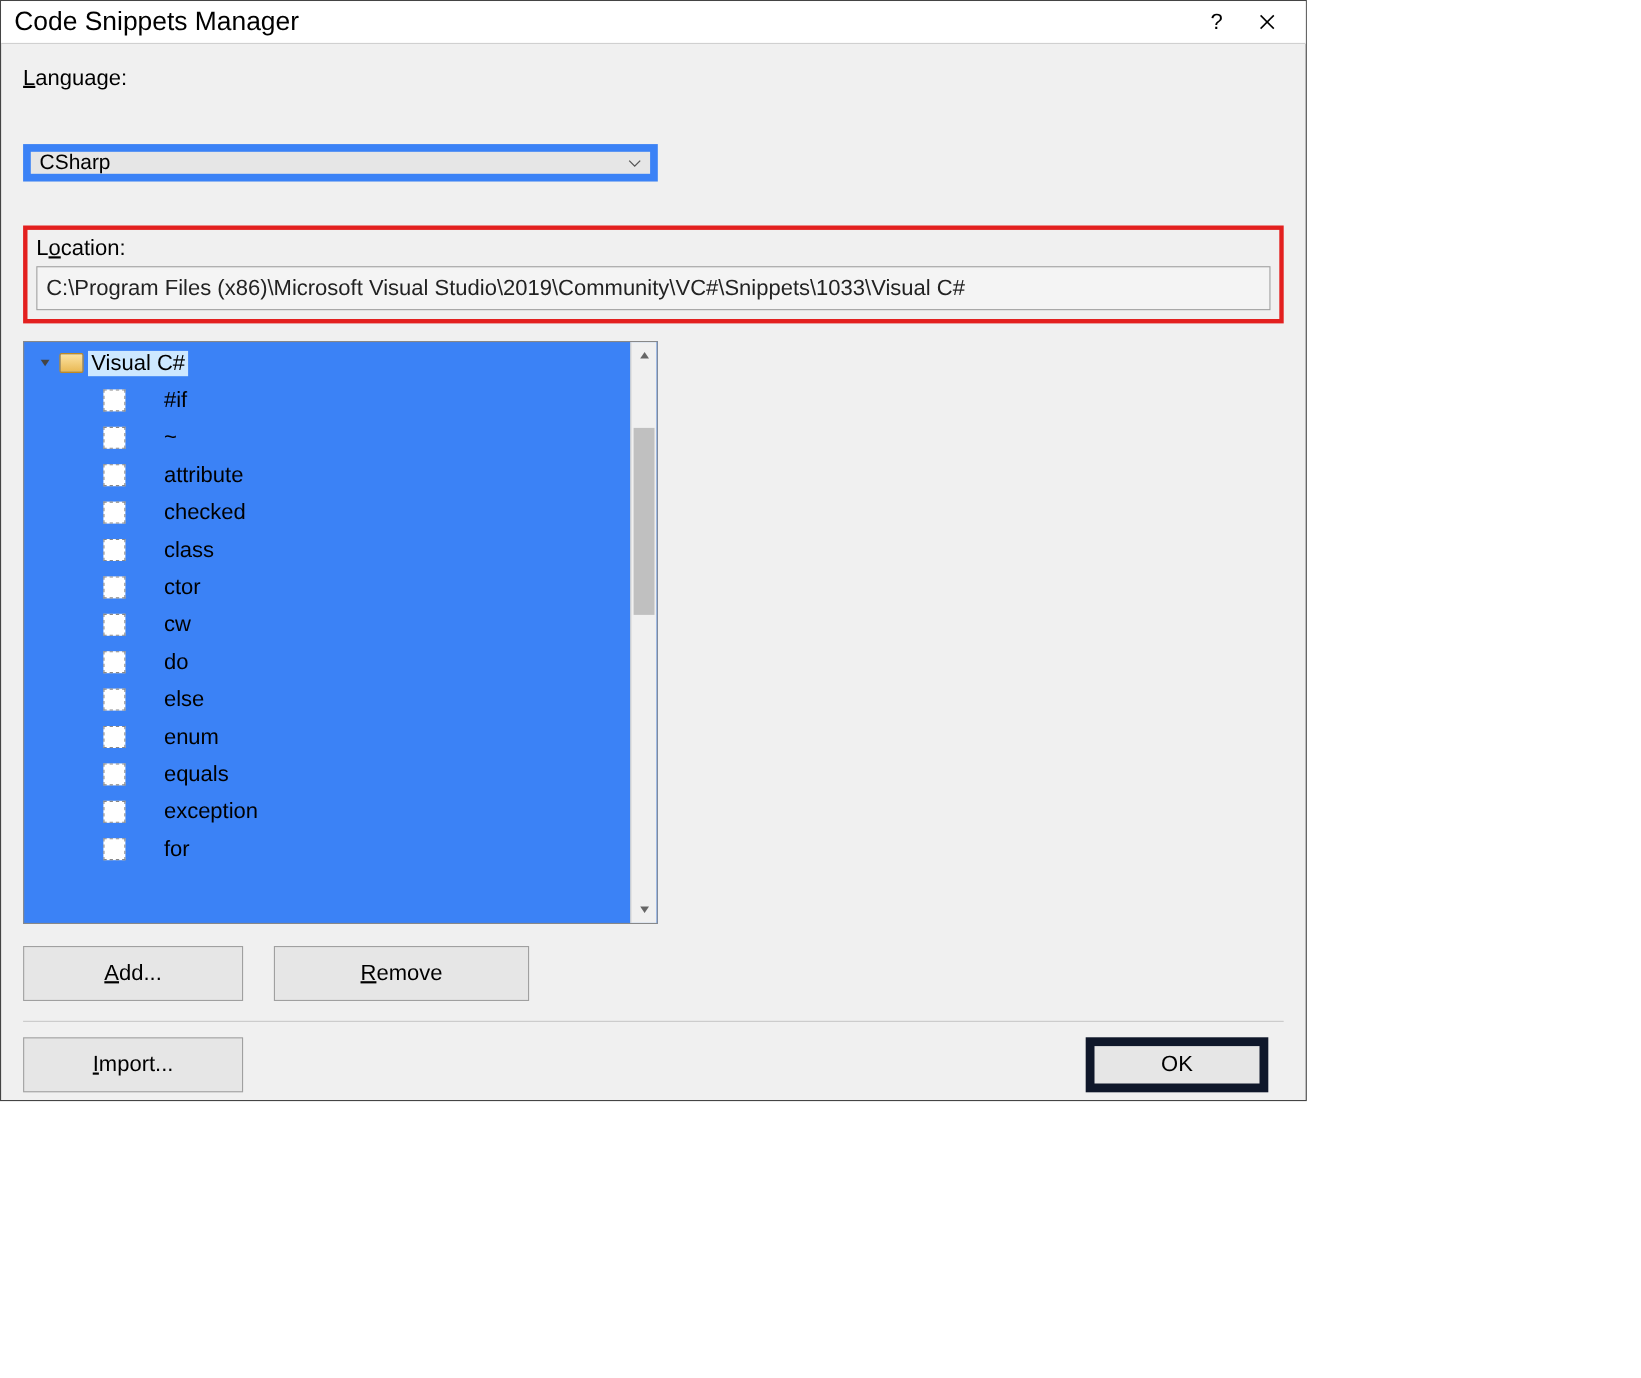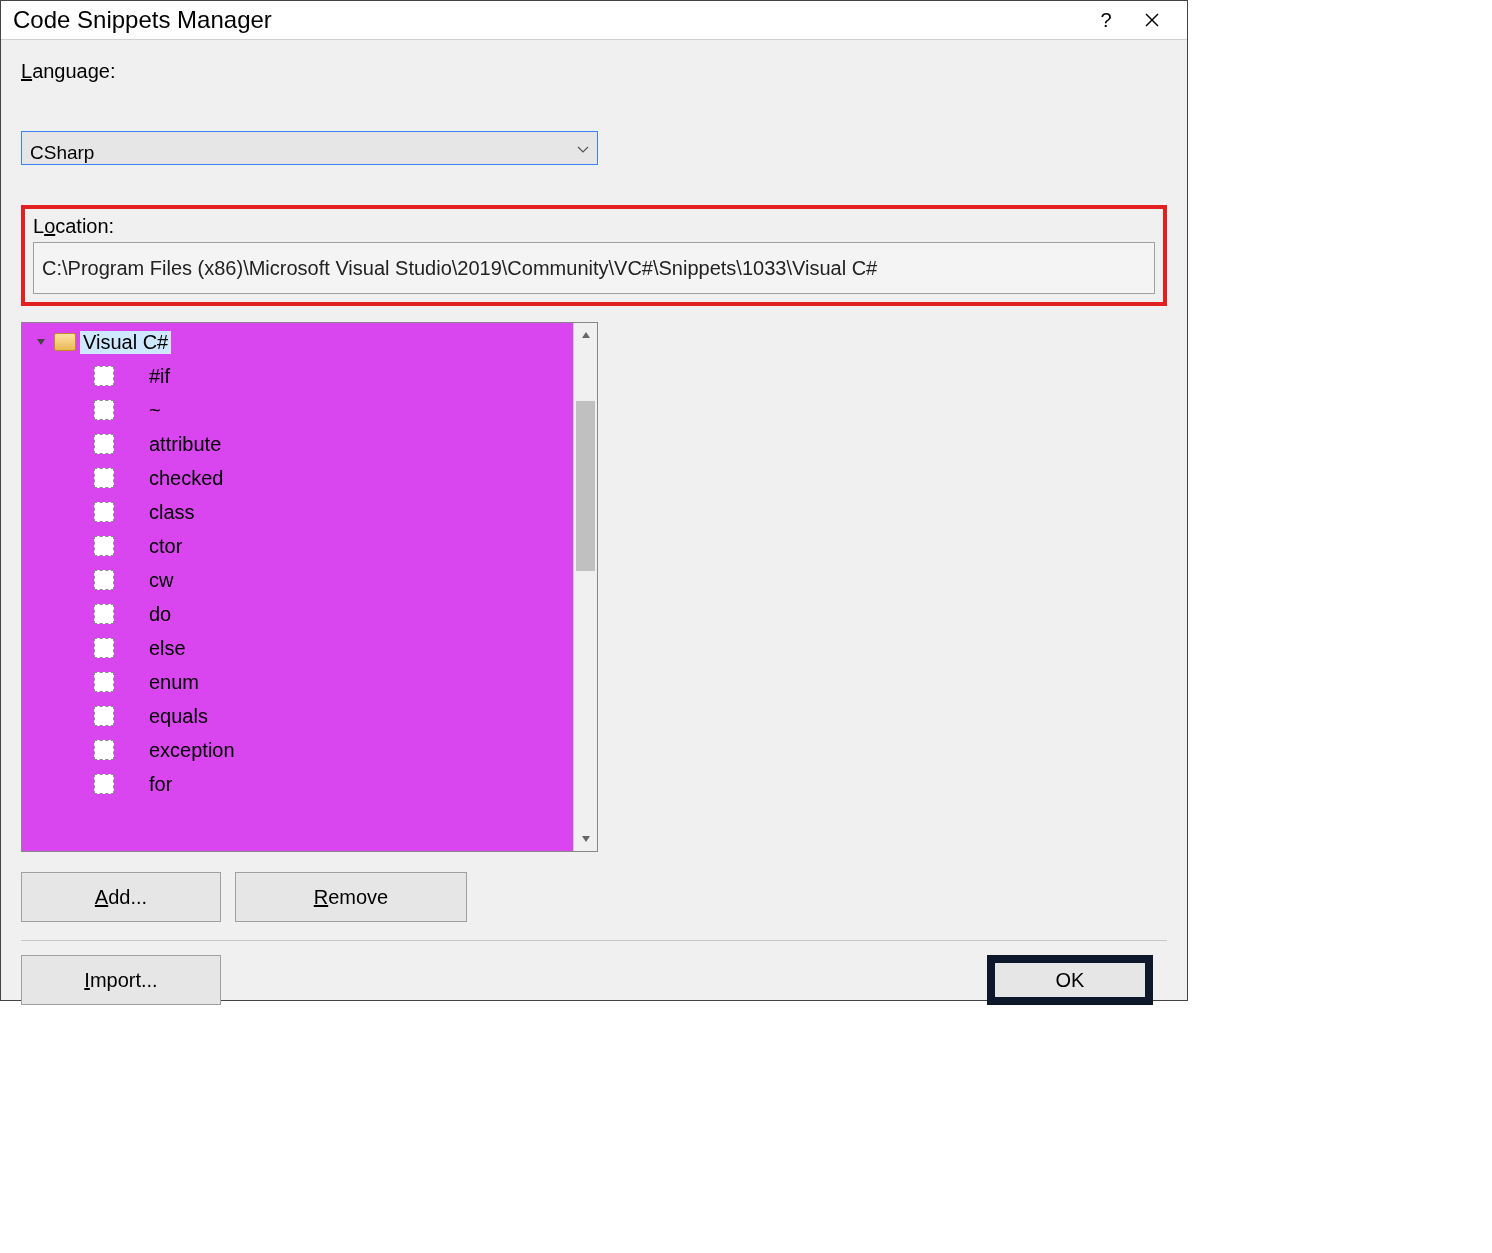--- a/index.html
+++ b/index.html
@@ -49,57 +49,57 @@
     flex-direction: column;
   }
   .label {
     font-size: 20px;
     margin-bottom: 4px;
   }
   .underline-hotkey { text-decoration: underline; }
   .combo {
     width: 577px;
     height: 34px;
-    border: 1px solid #3b82f6;
+    border: 7px solid #3b82f6;
     background: #e6e6e6;
     display: flex;
-    align-items: flex-end;
+    align-items: flex-start;
     padding: 0 8px;
     position: relative;
     cursor: default;
     margin-top: 44px;
   }
   .combo .combo-arrow {
     position: absolute;
     right: 8px;
     top: 50%;
     transform: translateY(-50%);
   }
   .location-box {
     border: 4px solid #e3201f;
     padding: 6px 8px 8px 8px;
     margin-top: 40px;
   }
   .location-input {
     width: 100%;
-    height: 52px;
+    height: 40px;
     border: 1px solid #a0a0a0;
     background: #f4f4f4;
     display: flex;
     align-items: center;
     padding: 12px 8px;
     font-size: 20px;
     color: #222;
     margin-top: 4px;
   }
   .tree-container {
     margin-top: 16px;
     width: 577px;
     height: 530px;
-    background: #d946ef;
+    background: #3b82f6;
     border: 1px solid #888;
     position: relative;
     overflow: hidden;
   }
   .tree-scroll {
     position: absolute;
     right: 0; top: 0;
     width: 24px; height: 100%;
     background: #f0f0f0;
     border-left: 1px solid #ccc;
@@ -146,21 +146,21 @@
   }
   .tree-row.child { padding-left: 62px; gap: 29px; }
   .snip-icon {
     width: 20px; height: 20px;
     border: 1px dashed #888;
     background:#fff;
     margin-right:6px;
   }
   .button-row {
     display: flex;
-    gap: 14px;
+    gap: 28px;
     margin-top: 20px;
   }
   .btn {
     height: 50px;
     border: 1px solid #a0a0a0;
     background: #e6e6e6;
     display: flex;
     align-items: center;
     justify-content: center;
     font-size: 20px;

